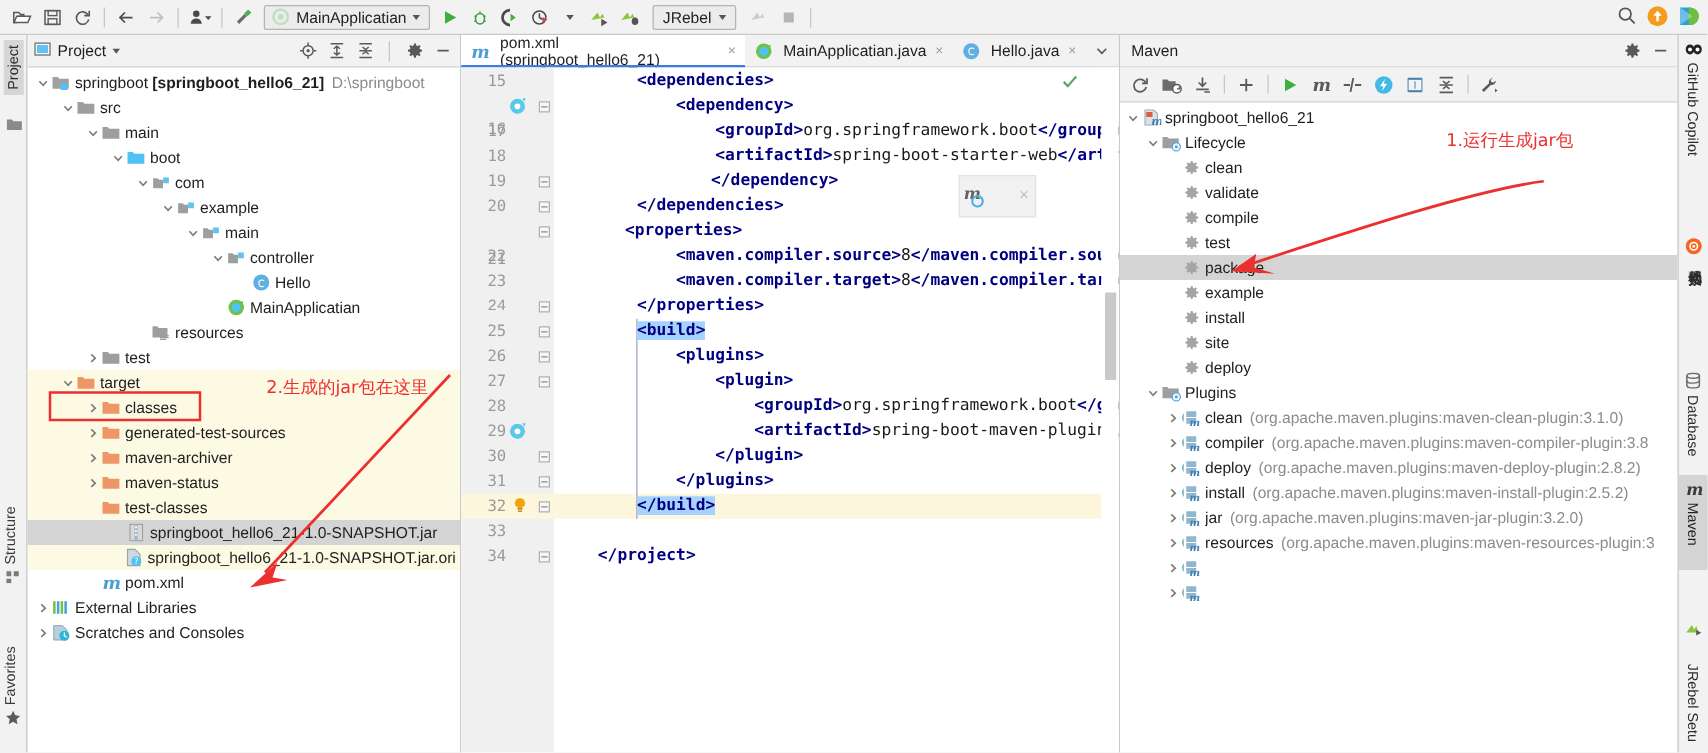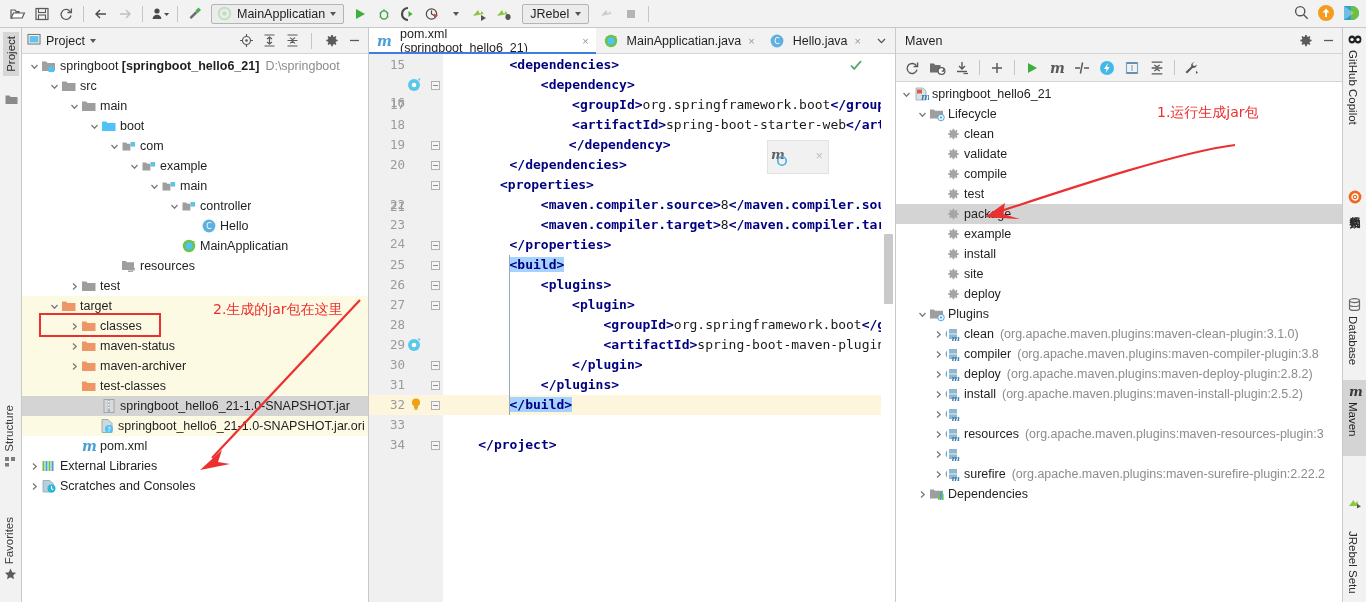--- a/index.html
+++ b/index.html
@@ -514,35 +514,49 @@
             <span class="twisty">
               <svg width="9" height="9" viewBox="0 0 9 9">
                 <path d="M3 1.5l3.2 3L3 7.5" fill="none" stroke="#7a7a7a" stroke-width="1.3"></path>
               </svg>
             </span>
             <span class="ico">
               <svg width="16" height="16" viewBox="0 0 16 16">
                 <path d="M1 13V3.5h4.2L6.5 5H14.5v8z" fill="#ef9668"></path>
               </svg>
             </span>
-            <span class="lbl2">maven-status</span>
+            <span class="lbl2">generated-test-sources</span>
           </div>
           <div class="row hl-yellow">
             <span style="display:inline-block;width:46px"></span>
             <span class="twisty">
               <svg width="9" height="9" viewBox="0 0 9 9">
                 <path d="M3 1.5l3.2 3L3 7.5" fill="none" stroke="#7a7a7a" stroke-width="1.3"></path>
               </svg>
             </span>
             <span class="ico">
               <svg width="16" height="16" viewBox="0 0 16 16">
                 <path d="M1 13V3.5h4.2L6.5 5H14.5v8z" fill="#ef9668"></path>
               </svg>
             </span>
             <span class="lbl2">maven-archiver</span>
+          </div>
+          <div class="row hl-yellow">
+            <span style="display:inline-block;width:46px"></span>
+            <span class="twisty">
+              <svg width="9" height="9" viewBox="0 0 9 9">
+                <path d="M3 1.5l3.2 3L3 7.5" fill="none" stroke="#7a7a7a" stroke-width="1.3"></path>
+              </svg>
+            </span>
+            <span class="ico">
+              <svg width="16" height="16" viewBox="0 0 16 16">
+                <path d="M1 13V3.5h4.2L6.5 5H14.5v8z" fill="#ef9668"></path>
+              </svg>
+            </span>
+            <span class="lbl2">maven-status</span>
           </div>
           <div class="row hl-yellow">
             <span style="display:inline-block;width:46px"></span>
             <span class="twisty"></span>
             <span class="ico">
               <svg width="16" height="16" viewBox="0 0 16 16">
                 <path d="M1 13V3.5h4.2L6.5 5H14.5v8z" fill="#ef9668"></path>
               </svg>
             </span>
             <span class="lbl2">test-classes</span>
@@ -1081,20 +1095,21 @@
               </svg>
             </span>
             <span class="ico">
               <svg width="16" height="16" viewBox="0 0 16 16">
                 <path d="M2 4.5a5 5 0 0 0 0 7V4.5z" fill="#7aa8c4"></path>
                 <rect x="4" y="3" width="8" height="4.6" fill="#8fb8d0"></rect>
                 <rect x="4" y="8.4" width="8" height="4.6" fill="#8fb8d0"></rect>
                 <text x="6.6" y="14.6" font-family="DejaVu Serif, serif" font-size="8" font-style="italic" font-weight="bold" fill="#3f7fb0">m</text>
               </svg>
             </span>
+            <span class="lbl2">jar<span class="dim">(org.apache.maven.plugins:maven-jar-plugin:3.2.0)</span></span>
           </div>
           <div class="row">
             <span style="display:inline-block;width:36px"></span>
             <span class="twisty">
               <svg width="9" height="9" viewBox="0 0 9 9">
                 <path d="M3 1.5l3.2 3L3 7.5" fill="none" stroke="#7a7a7a" stroke-width="1.3"></path>
               </svg>
             </span>
             <span class="ico">
               <svg width="16" height="16" viewBox="0 0 16 16">
@@ -1130,38 +1145,20 @@
               </svg>
             </span>
             <span class="ico">
               <svg width="16" height="16" viewBox="0 0 16 16">
                 <path d="M2 4.5a5 5 0 0 0 0 7V4.5z" fill="#7aa8c4"></path>
                 <rect x="4" y="3" width="8" height="4.6" fill="#8fb8d0"></rect>
                 <rect x="4" y="8.4" width="8" height="4.6" fill="#8fb8d0"></rect>
                 <text x="6.6" y="14.6" font-family="DejaVu Serif, serif" font-size="8" font-style="italic" font-weight="bold" fill="#3f7fb0">m</text>
               </svg>
             </span>
-            <span class="lbl2">surefire<span class="dim">(org.apache.maven.plugins:maven-surefire-plugin:2.22.2</span></span>
-          </div>
-          <div class="row">
-            <span style="display:inline-block;width:20px"></span>
-            <span class="twisty">
-              <svg width="9" height="9" viewBox="0 0 9 9">
-                <path d="M3 1.5l3.2 3L3 7.5" fill="none" stroke="#7a7a7a" stroke-width="1.3"></path>
-              </svg>
-            </span>
-            <span class="ico">
-              <svg width="16" height="16" viewBox="0 0 16 16">
-                <path d="M1 12.5V3.5h3.8L6 4.8h8v7.7z" fill="#9e9e9e"></path>
-                <rect x="9" y="7" width="1.6" height="7" fill="#6cc24a"></rect>
-                <rect x="11" y="5.5" width="1.6" height="8.5" fill="#4a9fd4"></rect>
-                <rect x="13" y="8" width="1.6" height="6" fill="#6cc24a"></rect>
-              </svg>
-            </span>
-            <span class="lbl2">Dependencies</span>
           </div>
         </div>
     </div>
 
     <div class="rail-r">
       <div style="position:absolute; top:4px; left:5px;">
         <svg width="14" height="14" viewBox="0 0 14 14">
             <ellipse cx="4" cy="7.5" rx="3.4" ry="4" fill="#222"></ellipse>
             <ellipse cx="10" cy="7.5" rx="3.4" ry="4" fill="#222"></ellipse>
             <circle cx="4" cy="7.5" r="1.6" fill="#fff"></circle>

